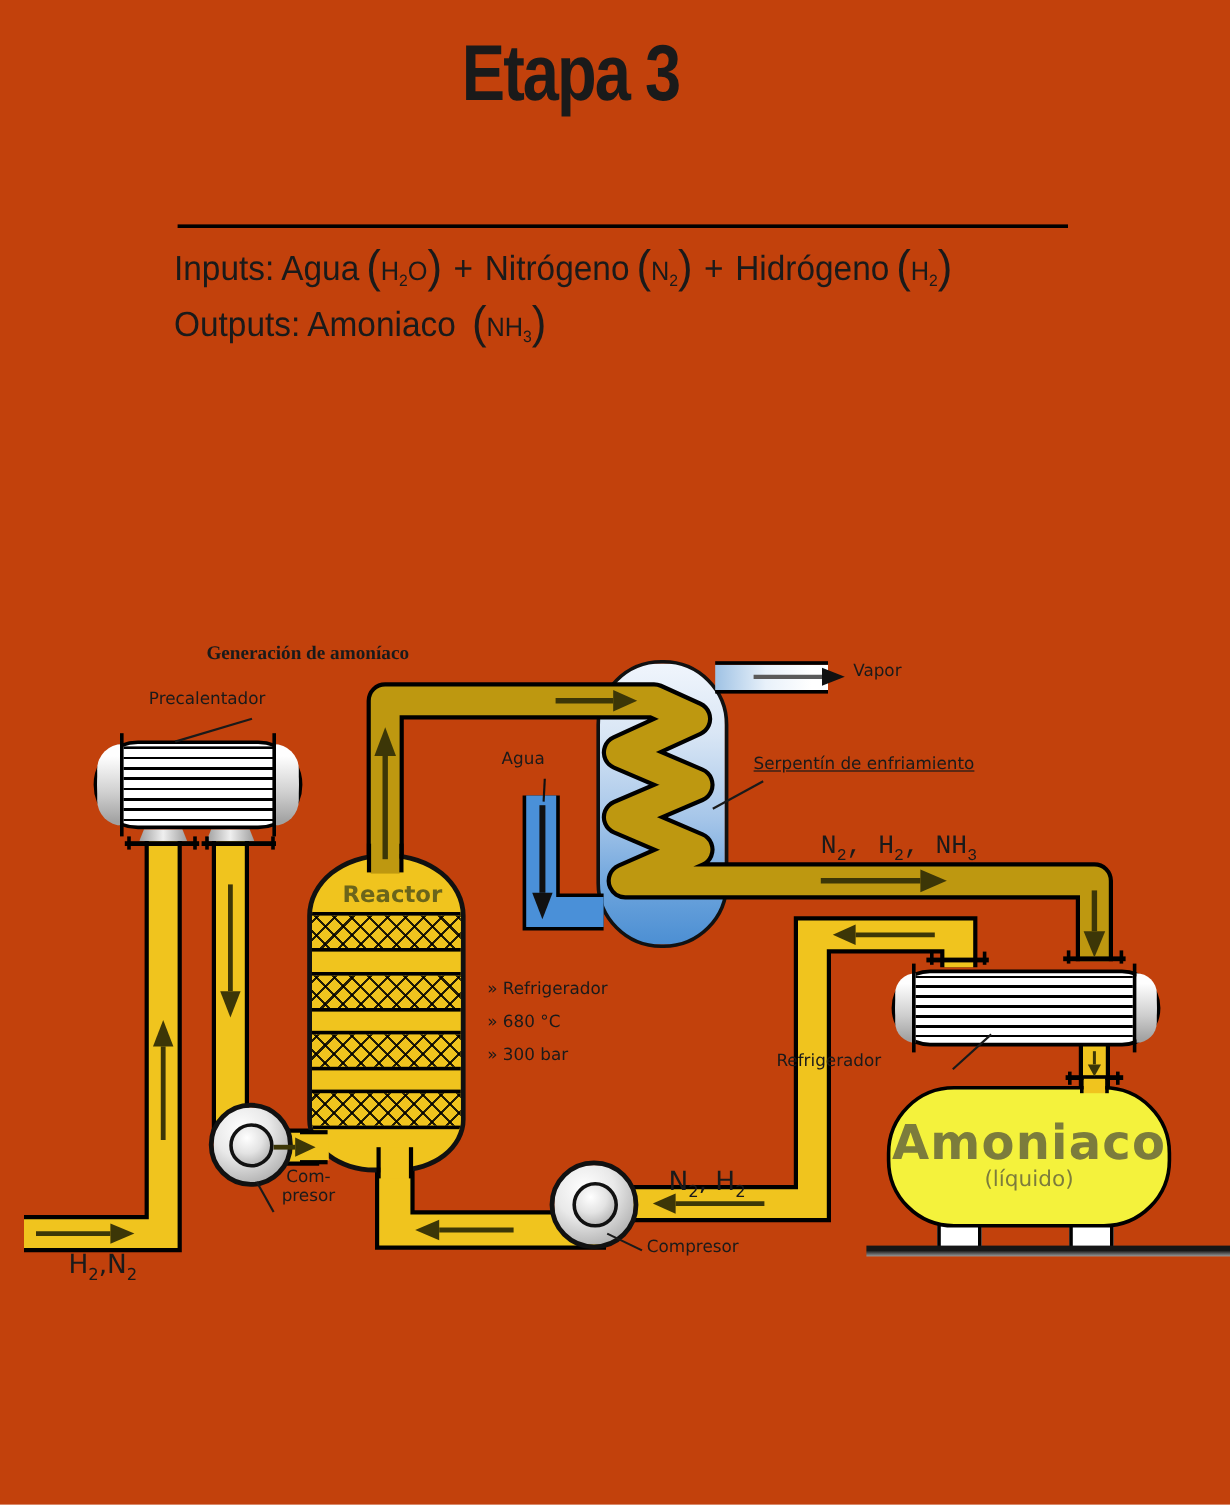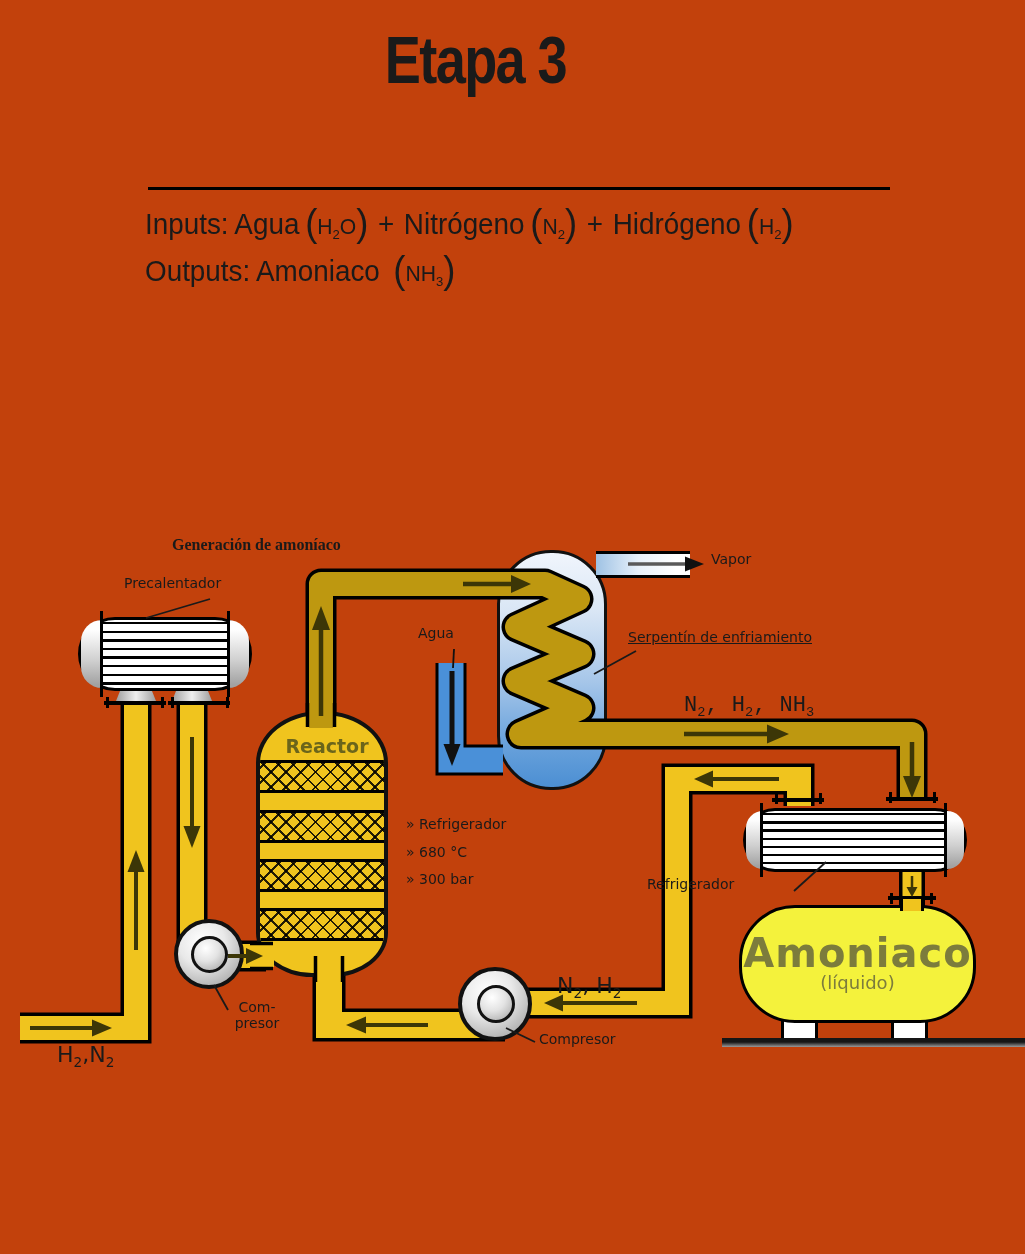--- a/index.html
+++ b/index.html
@@ -229,19 +229,19 @@
   <div class="lbl" style="left:711px;top:551px;">Vapor</div>
   <div class="lbl" style="left:418px;top:625px;">Agua</div>
   <div class="lbl" style="left:628px;top:629px;text-decoration:underline;">Serpentín de enfriamiento</div>
   <div class="lbl lbl22" style="left:684px;top:693px;font-family:Liberation Mono, monospace;">N<sub>2</sub>, H<sub>2</sub>, NH<sub>3</sub></div>
   <div class="lbl" style="left:406px;top:816px;">» Refrigerador</div>
   <div class="lbl" style="left:406px;top:844px;">» 680 °C</div>
   <div class="lbl" style="left:406px;top:871px;">» 300 bar</div>
   <div class="lbl" style="left:647px;top:876px;">Refrigerador</div>
   <div class="lbl lbl22" style="left:557px;top:960px;margin-top:13px;">N<sub>2</sub>, H<sub>2</sub></div>
   <div class="lbl" style="left:539px;top:1031px;">Compresor</div>
-  <div class="lbl" style="left:217px;top:999px;width:80px;text-align:center;">
+  <div class="lbl" style="left:217px;top:973px;width:80px;text-align:center;">
     <div>Com-</div>
     <div>presor</div>
   </div>
   <div class="lbl lbl22" style="left:57px;top:1042px;">H<sub>2</sub>,N<sub>2</sub></div>
 
 </div>
 
 </body></html>

